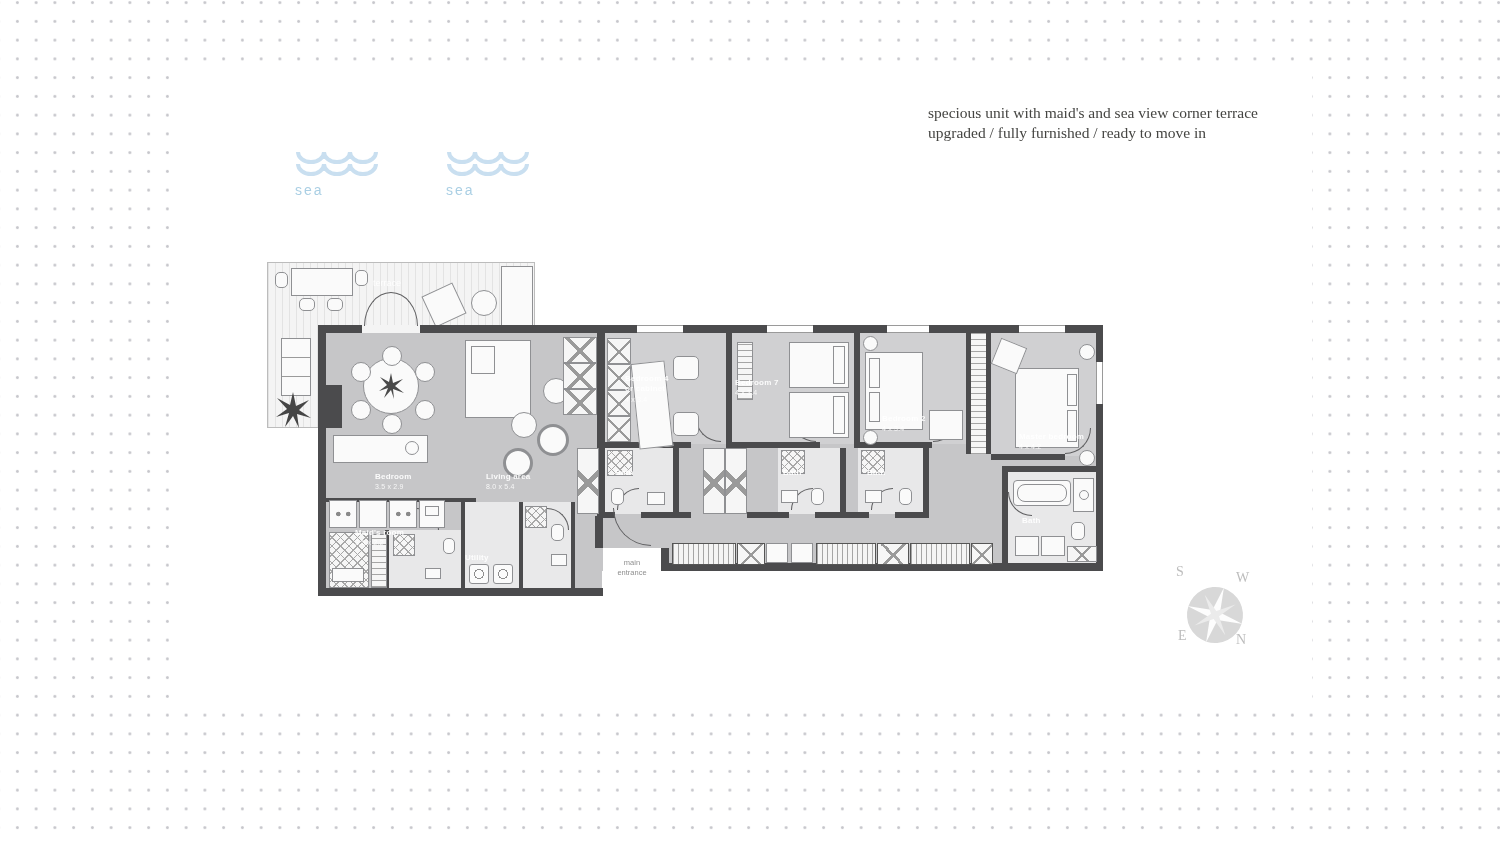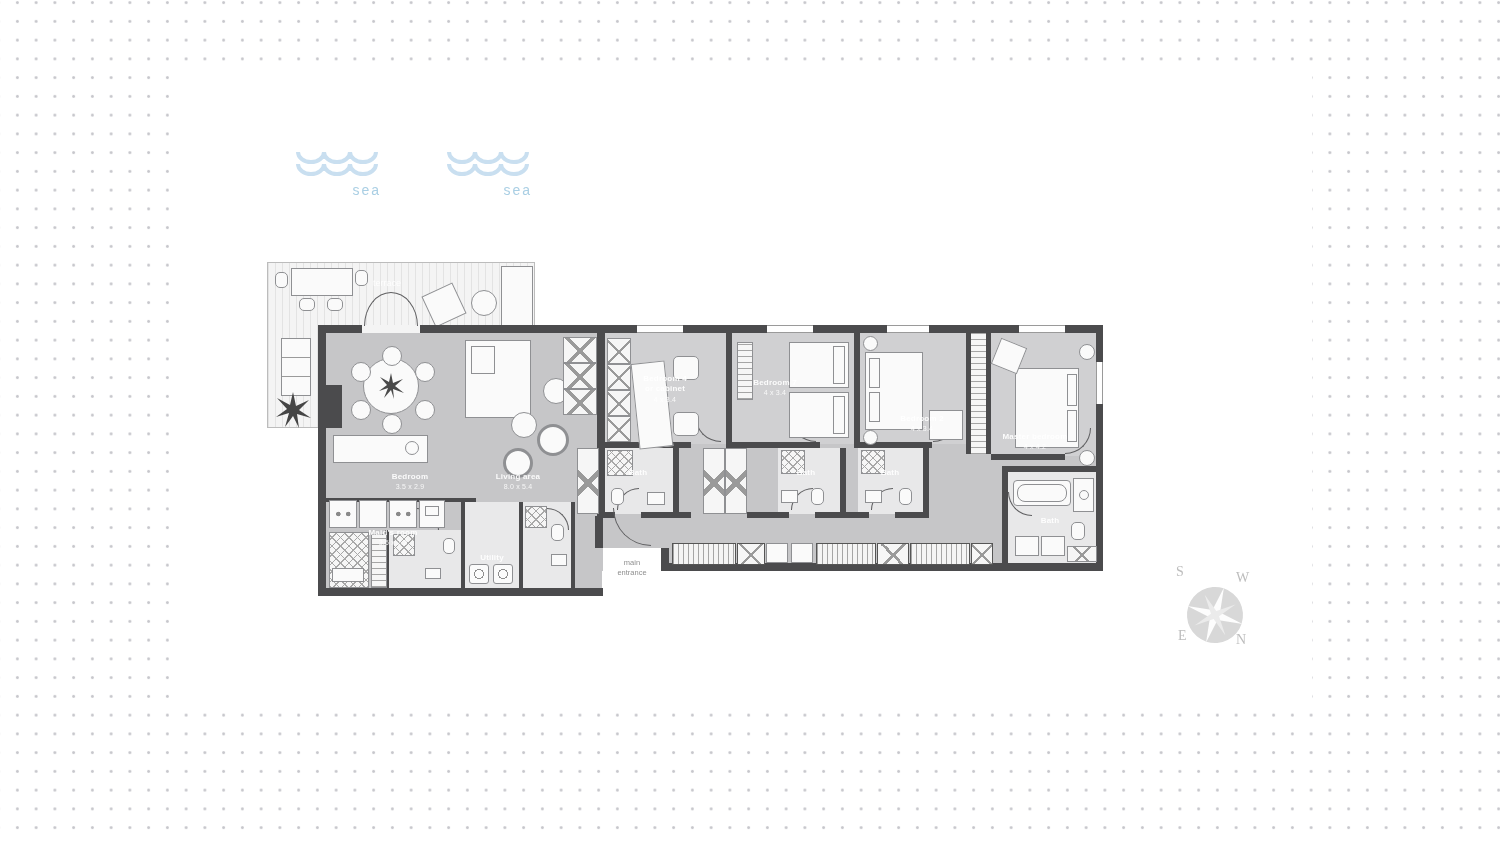--- a/index.html
+++ b/index.html
@@ -7,21 +7,21 @@
     width:1500px;height:842px;position:relative;overflow:hidden;
     font-family:"Liberation Sans",sans-serif;
     background:radial-gradient(circle,#c7c7cc 1.3px,transparent 1.5px) 8px 12px/18.75px 18.75px #ffffff;
   }
   .abs{position:absolute}
   .panel{position:absolute;left:172px;top:76px;width:1140px;height:630px;background:#fff}
   
   .info{position:absolute;left:928px;top:103px;width:360px;
     font-family:"Liberation Serif",serif;font-size:15.5px;line-height:19.5px;color:#454542}
   
-  .sea{position:absolute;width:86px;text-align:right}
+  .sea{position:absolute;width:86px;text-align:left}
   .sea .sea-label{display:block;margin-top:2px;color:#aacfe4;font-size:14px;letter-spacing:2px}
   
   #plan{position:absolute;left:267px;top:262px;width:836px;height:336px}
   .terrace{position:absolute;left:0;top:0;width:268px;height:166px;background:repeating-linear-gradient(90deg,#e3e3e3 0 1px,transparent 1px 7px) #f4f4f4;border:1px solid #bcbcbc;box-sizing:border-box}
   .body-gray{position:absolute;background:#c6c6c8}
   .floor{position:absolute}
   .wall{position:absolute;background:#4b4b4d}
   .f{position:absolute;background:#fafafa;border:1px solid #8f9093;box-sizing:border-box}
   .fc{border-radius:50%}
   .soft{border-radius:5px}
@@ -31,21 +31,21 @@
   .diamond{background:repeating-linear-gradient(45deg,#a8a8a8 0 1px,transparent 1px 6px),repeating-linear-gradient(-45deg,#a8a8a8 0 1px,transparent 1px 6px) #f6f6f6}
   .washer{border-radius:3px;background:radial-gradient(circle,#fbfbfb 0 4px,#8f8f8f 4px 5px,transparent 5px) #fbfbfb}
   .burners{background:radial-gradient(circle at 32% 50%,#8a8a8a 2px,transparent 2.6px),radial-gradient(circle at 70% 50%,#8a8a8a 2px,transparent 2.6px) #fafafa}
   .win{position:absolute;background:#fff;border-top:1px solid #9a9a9a;border-bottom:1px solid #9a9a9a;box-sizing:border-box}
   .winv{position:absolute;background:#fff;border-left:1px solid #9a9a9a;border-right:1px solid #9a9a9a;box-sizing:border-box}
   .arc{position:absolute;box-sizing:border-box;border:0 solid #5e5e60}
   .arc-bl{border-left-width:1.5px;border-bottom-width:1.5px;border-bottom-left-radius:100%}
   .arc-br{border-right-width:1.5px;border-bottom-width:1.5px;border-bottom-right-radius:100%}
   .arc-tl{border-left-width:1.5px;border-top-width:1.5px;border-top-left-radius:100%}
   .arc-tr{border-right-width:1.5px;border-top-width:1.5px;border-top-right-radius:100%}
-  .lbl{position:absolute;color:rgba(255,255,255,.93);font-weight:bold;font-size:8px;line-height:1.3;text-align:center;letter-spacing:.2px}
+  .lbl{position:absolute;color:rgba(255,255,255,.93);font-weight:bold;font-size:8px;line-height:1.3;letter-spacing:.2px}
   .lbl .dims{display:block;font-weight:normal;font-size:7px;opacity:.92}
   .lbl-gray{position:absolute;color:#8f8f8f;font-size:7.5px;line-height:1.3;text-align:center}
   .terr-lbl{position:absolute;color:rgba(255,255,255,.9);font-weight:normal;font-size:9px;text-align:center}
   
   .compass{position:absolute;left:1176px;top:562px;width:80px;height:100px}
   .compass .letter{position:absolute;font-family:"Liberation Serif",serif;font-size:14px;color:#bdbdbd}
   .rose{position:absolute;left:8px;top:22px;transform:rotate(18deg)}
 </style>
 </head>
 <body>
@@ -61,20 +61,22 @@
 </div>
 <div class="sea" style="left:446px;top:146px">
   <svg width="86" height="30" viewBox="0 0 86 30">
     <path d="M3,6 a13,10 0 0 0 26,0 a13,10 0 0 0 26,0 a13,10 0 0 0 26,0" fill="none" stroke="#c9dff0" stroke-width="4"></path>
     <path d="M3,18 a13,10 0 0 0 26,0 a13,10 0 0 0 26,0 a13,10 0 0 0 26,0" fill="none" stroke="#c9dff0" stroke-width="4"></path>
   </svg>
   <span class="sea-label">sea</span>
 </div>
 
 <div class="info">
+  <div>specious unit with maid's and sea view corner terrace</div>
+  <div>upgraded / fully furnished / ready to move in</div>
 </div>
 
 <div id="plan">
 
   <div class="terrace"></div>
   <div class="f" style="left:24px;top:6px;width:62px;height:28px"></div>
   <div class="f soft" style="left:32px;top:36px;width:16px;height:13px"></div>
   <div class="f soft" style="left:60px;top:36px;width:16px;height:13px"></div>
   <div class="f soft" style="left:8px;top:10px;width:13px;height:16px"></div>
   <div class="f soft" style="left:88px;top:8px;width:13px;height:16px"></div>
@@ -270,38 +272,38 @@
   <div class="f" style="left:524px;top:281px;width:22px;height:20px"></div>
   <div class="hatch abs" style="left:549px;top:281px;width:58px;height:20px;border:1px solid #555"></div>
   <div class="xpat abs" style="left:610px;top:281px;width:30px;height:20px;border:1px solid #555"></div>
   <div class="hatch abs" style="left:643px;top:281px;width:58px;height:20px;border:1px solid #555"></div>
   <div class="xpat abs" style="left:704px;top:281px;width:20px;height:20px;border:1px solid #555"></div>
 
   <div class="lbl" style="left:108px;top:210px;width:70px">
     <span>Bedroom</span>
     <span class="dims">3.5 x 2.9</span>
   </div>
-  <div class="lbl" style="left:211px;top:210px;width:80px">
+  <div class="lbl" style="left:219px;top:210px;width:80px">
     <span>Living area</span>
     <span class="dims">8.0 x 5.4</span>
   </div>
   <div class="lbl" style="left:358px;top:112px;width:80px">
     <span>Bedroom 4</span><br>
     <span>or cabinet</span>
     <span class="dims">4 x 3.4</span>
   </div>
   <div class="lbl" style="left:468px;top:116px;width:80px">
     <span>Bedroom 7</span>
     <span class="dims">4 x 3.4</span>
   </div>
   <div class="lbl" style="left:615px;top:152px;width:80px">
     <span>Bedroom 2</span>
     <span class="dims">4 x 3.4</span>
   </div>
-  <div class="lbl" style="left:720px;top:170px;width:96px">
+  <div class="lbl" style="left:752px;top:170px;width:96px">
     <span>Master bedroom</span>
     <span class="dims">4 x 4.2</span>
   </div>
   <div class="lbl" style="left:88px;top:266px;width:76px">
     <span>Maid's room</span>
     <span class="dims">3.5 x 2.2</span>
   </div>
   <div class="lbl" style="left:198px;top:291px;width:54px">
     <span>Utility</span>
   </div>

